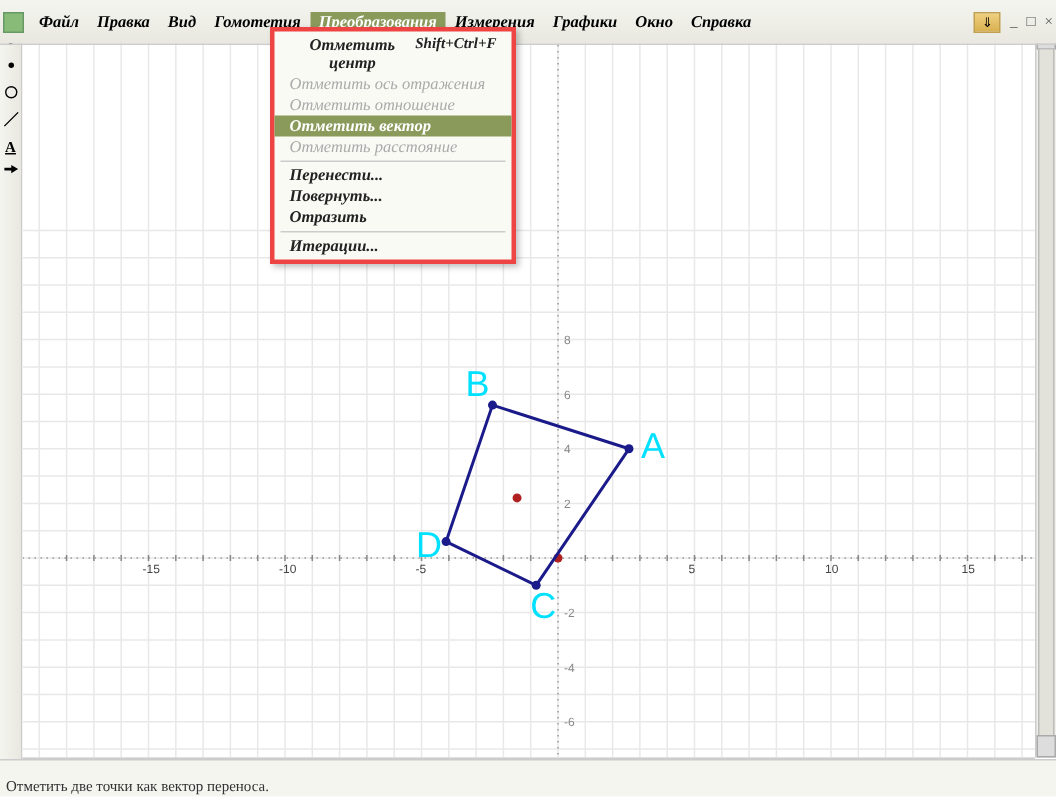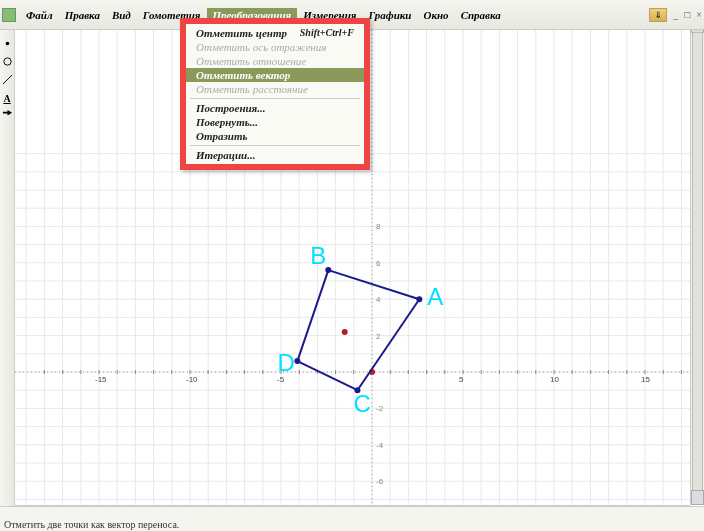--- a/index.html
+++ b/index.html
@@ -25,21 +25,21 @@
 .scrollbar-v::before, .scrollbar-v::after, .scrollbar-h::before, .scrollbar-h::after { content:""; position:absolute; background:#ddd; border:1px solid #aaa; }
 .scrollbar-v::before { top:0; left:0; right:0; height:13px; }
 .scrollbar-v::after { bottom:0; left:0; right:0; height:13px; }
 .scrollbar-h::before { left:0; top:0; bottom:0; width:13px; }
 .scrollbar-h::after { right:0; top:0; bottom:0; width:13px; }
 .sb-thumb-v { position:absolute; left:1px; right:1px; top:14px; bottom:14px; background:#e2e2da; border:1px solid #bbb; }
 .sb-thumb-h { position:absolute; top:1px; bottom:1px; left:14px; right:14px; background:#e2e2da; border:1px solid #bbb; }
 
 .statusbar { position: absolute; left: 0; right: 0; bottom: 0; height: 12px; background: #f5f5f0; border-top: 1px solid #ccc; font-size: 10px; padding: 12px 4px; line-height: 12px; color: #333; }
 
-.dropdown { position: absolute; left: 180px; top: 18px; width: 190px; background: #fafaf5; border: 6px solid #ef4444; box-shadow: 2px 2px 4px rgba(0,0,0,0.25); z-index: 200; padding: 2px 0; }
+.dropdown { position: absolute; left: 180px; top: 18px; width: 164px; background: #fafaf5; border: 3px solid #ef4444; box-shadow: 2px 2px 4px rgba(0,0,0,0.25); z-index: 200; padding: 2px 0; text-align: center; }
 .dd-item { padding: 1px 10px; font-style: italic; font-size: 11px; color: #222; font-weight: bold; cursor: pointer; display: flex; }
 .dd-item.disabled { color: #aaa; font-weight: normal; cursor: default; }
 .dd-item.highlight { background: #8a9a5b; color: #fff; font-weight: bold; }
 .dd-shortcut { margin-left: auto; font-style: italic; font-size: 10px; }
 .dd-sep { height: 1px; background: #ccc; margin: 2px 4px; }
 
 .vlabel { font-family: Arial, sans-serif; font-size: 24px; fill: #00e0ff; font-weight: normal; }
 .axisnum { font-family: Arial, sans-serif; font-size: 8px; fill: #444; }
 .axisnum-y { font-family: Arial, sans-serif; font-size: 8px; fill: #888; }
 </style>
@@ -247,21 +247,21 @@
       <span>Отметить отношение</span>
     </div>
     <div class="dd-item highlight">
       <span>Отметить вектор</span>
     </div>
     <div class="dd-item disabled">
       <span>Отметить расстояние</span>
     </div>
     <div class="dd-sep"></div>
     <div class="dd-item">
-      <span>Построения...</span>
+      <span>Перенести...</span>
     </div>
     <div class="dd-item">
       <span>Повернуть...</span>
     </div>
     <div class="dd-item">
       <span>Отразить</span>
     </div>
     <div class="dd-sep"></div>
     <div class="dd-item">
       <span>Итерации...</span>

